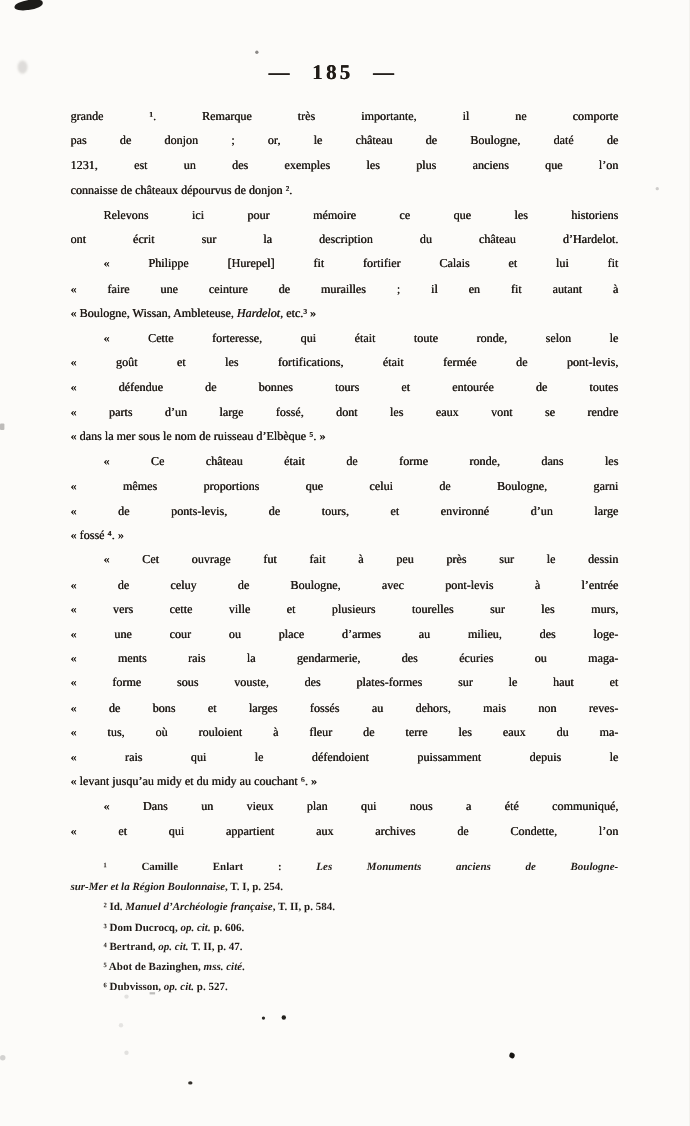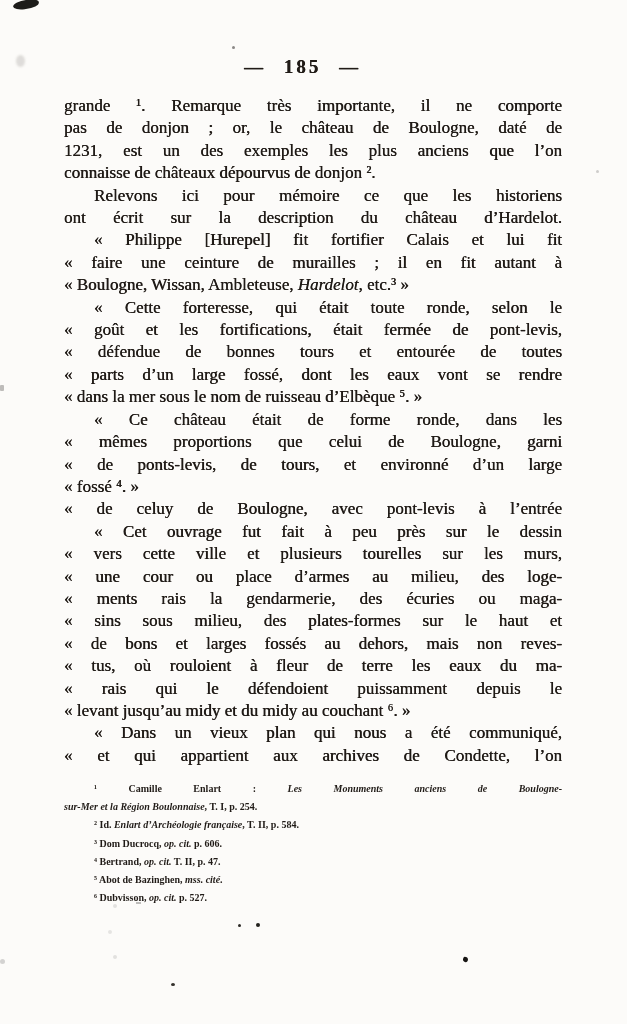--- a/index.html
+++ b/index.html
@@ -17,21 +17,21 @@
     position:absolute;top:56px;left:0;width:627px;
     text-align:center;
     font-size:19px;font-weight:600;
     letter-spacing:3px;word-spacing:10px;
     padding-right:22px;box-sizing:border-box;
     text-shadow:.3px 0 0 currentColor;
   }
   
   .bodytext{
     position:absolute;left:64px;top:95px;width:498px;
-    font-size:17px;line-height:22.4px;
+    font-size:11px;line-height:22.4px;
   }
   .bodytext .line{text-shadow:.35px 0 0 currentColor;}
   
   .footnotes{
     position:absolute;left:64px;top:780px;width:498px;
     font-size:10px;line-height:18.2px;font-weight:bold;
   }
   .line{
     text-align:justify;
     text-align-last:left;
@@ -88,44 +88,44 @@
         <div class="line fill">« parts d’un large fossé, dont les eaux vont se rendre</div>
         <div class="line">« dans la mer sous le nom de ruisseau d’Elbèque ⁵. »</div>
       </div>
       <div class="para">
         <div class="line fill indent">« Ce château était de forme ronde, dans les</div>
         <div class="line fill">« mêmes proportions que celui de Boulogne, garni</div>
         <div class="line fill">« de ponts-levis, de tours, et environné d’un large</div>
         <div class="line">« fossé ⁴. »</div>
       </div>
       <div class="para">
+        <div class="line fill indent">« Cet ouvrage fut fait à peu près sur le dessin</div>
         <div class="line fill">« de celuy de Boulogne, avec pont-levis à l’entrée</div>
-        <div class="line fill indent">« Cet ouvrage fut fait à peu près sur le dessin</div>
         <div class="line fill">« vers cette ville et plusieurs tourelles sur les murs,</div>
         <div class="line fill">« une cour ou place d’armes au milieu, des loge-</div>
         <div class="line fill">« ments rais la gendarmerie, des écuries ou maga-</div>
-        <div class="line fill">« sins sous milieu, des plates-formes sur le haut et</div>
+        <div class="line fill">« forme sous vouste, des plates-formes sur le haut et</div>
         <div class="line fill">« de bons et larges fossés au dehors, mais non reves-</div>
         <div class="line fill">« tus, où rouloient à fleur de terre les eaux du ma-</div>
         <div class="line fill">« rais qui le défendoient puissamment depuis le</div>
         <div class="line">« levant jusqu’au midy et du midy au couchant ⁶. »</div>
       </div>
       <div class="para">
         <div class="line fill indent">« Dans un vieux plan qui nous a été communiqué,</div>
         <div class="line fill">« et qui appartient aux archives de Condette, l’on</div>
       </div>
     </div>
 
   <div class="footnotes">
       <div class="para">
         <div class="line fill indent">¹ Camille Enlart : <i>Les Monuments anciens de Boulogne-</i></div>
         <div class="line"><i>sur-Mer et la Région Boulonnaise</i>, T. I, p. 254.</div>
       </div>
       <div class="para">
-        <div class="line indent">² Id. <i>Enlart d’Archéologie française</i>, T. II, p. 584.</div>
+        <div class="line indent">² Id. <i>Manuel d’Archéologie française</i>, T. II, p. 584.</div>
       </div>
       <div class="para">
         <div class="line indent">³ Dom Ducrocq, <i>op. cit.</i> p. 606.</div>
       </div>
       <div class="para">
         <div class="line indent">⁴ Bertrand, <i>op. cit.</i> T. II, p. 47.</div>
       </div>
       <div class="para">
         <div class="line indent">⁵ Abot de Bazinghen, <i>mss. cité</i>.</div>
       </div>

